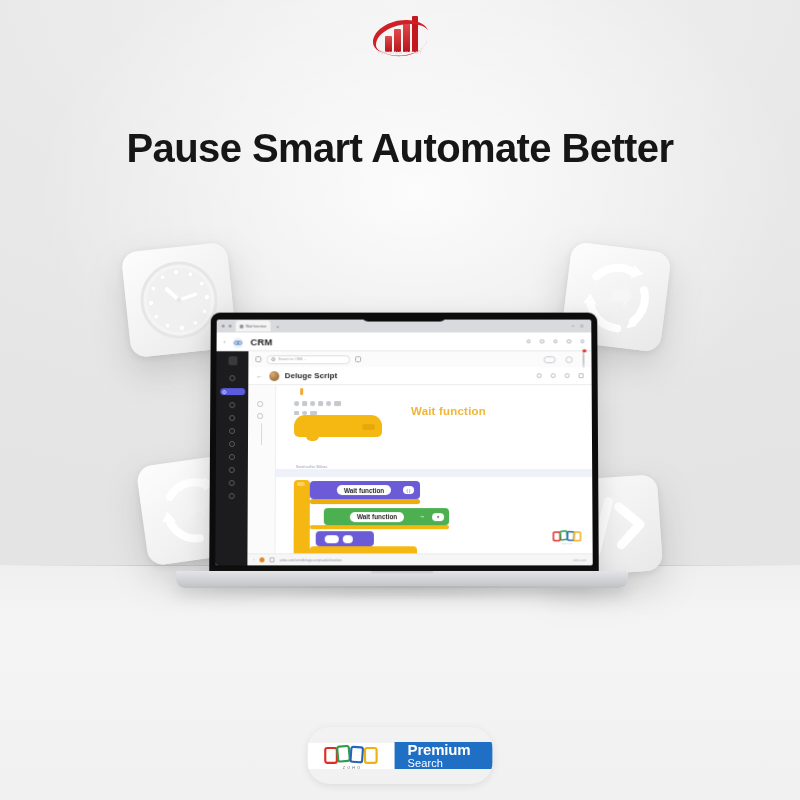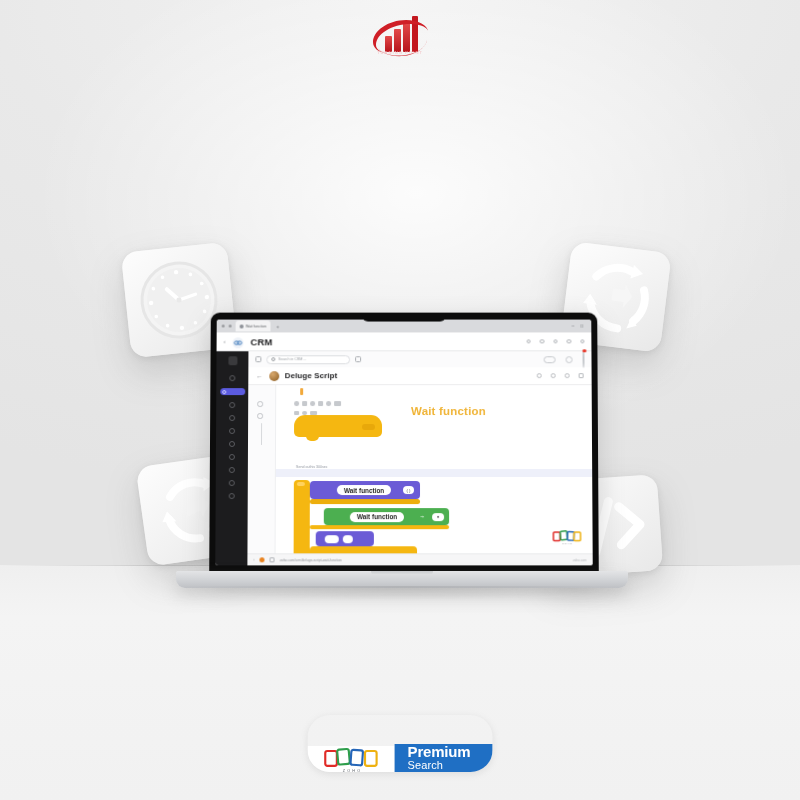--- a/index.html
+++ b/index.html
@@ -409,24 +409,24 @@
     flex: none;
   }
   .sb-chip { font-size: 3.4px; color: #8d9095; white-space: nowrap; overflow: hidden; }
   .sb-dot { width: 5px; height: 5px; border-radius: 50%; background: #e8821f; flex: none; }
   .sb-sq { width: 5px; height: 5px; border-radius: 1px; border: .8px solid #b3b6ba; flex: none; }
   .sb-right { margin-left: auto; font-size: 3.2px; color: #b2b5b9; }
 
   
   .partner-badge {
     position: absolute;
-    left: 50%; bottom: 28px;
+    left: 50%; bottom: 16px;
     transform: translateX(-50%);
     display: flex;
-    align-items: flex-end;
+    align-items: center;
     height: 57px;
     border-radius: 22px;
     overflow: hidden;
     box-shadow: 0 2px 7px rgba(140,140,140,.2);
   }
   .pb-left {
     background: #ffffff;
     display: flex; align-items: center; justify-content: center;
     padding: 0 13px 0 16px;
   }
@@ -460,20 +460,21 @@
       <rect x="17" y="24" width="7" height="16" rx="1" fill="url(#barg)"></rect>
       <rect x="26" y="17" width="7" height="23" rx="1" fill="url(#barg)"></rect>
       <rect x="35" y="10" width="7" height="30" rx="1" fill="url(#barg)"></rect>
       <rect x="44" y="4" width="6" height="36" rx="1" fill="#c3181f"></rect>
       <path d="M8 33 C8 22 24 12 42 12 C54 12 60 16 60 20 C60 13 50 8 38 8 C20 8 5 19 5 30 C5 36 10 40 18 41 C12 40 8 37 8 33 Z" fill="#cf1f27"></path>
       <path d="M10 36 C14 42 26 45 38 43 C50 41 58 35 59 28 C57 37 47 43 35 44 C23 45 13 41 10 36 Z" fill="#d6343b"></path>
       <text x="32" y="42" font-family="Liberation Sans, sans-serif" font-size="4.2" fill="#f2bfc1" text-anchor="middle" letter-spacing="1">TURNING POINT</text>
     </svg>
   </div>
 
+  <h1 class="headline">Pause Smart Automate Better</h1>
 
   <div class="fcard" id="card-clock">
     <svg viewBox="0 0 106 106">
       <circle cx="53" cy="53" r="37" fill="#f4f4f4" stroke="#e6e6e6" stroke-width="3"></circle>
       <circle cx="53" cy="53" r="32" fill="#f0f0f0"></circle>
       <g fill="#ffffff">
         <circle cx="53" cy="25" r="2.2"></circle>
           <circle cx="67" cy="28.7" r="1.8"></circle>
         <circle cx="77.3" cy="39" r="1.8"></circle>
           <circle cx="81" cy="53" r="2.2"></circle>

